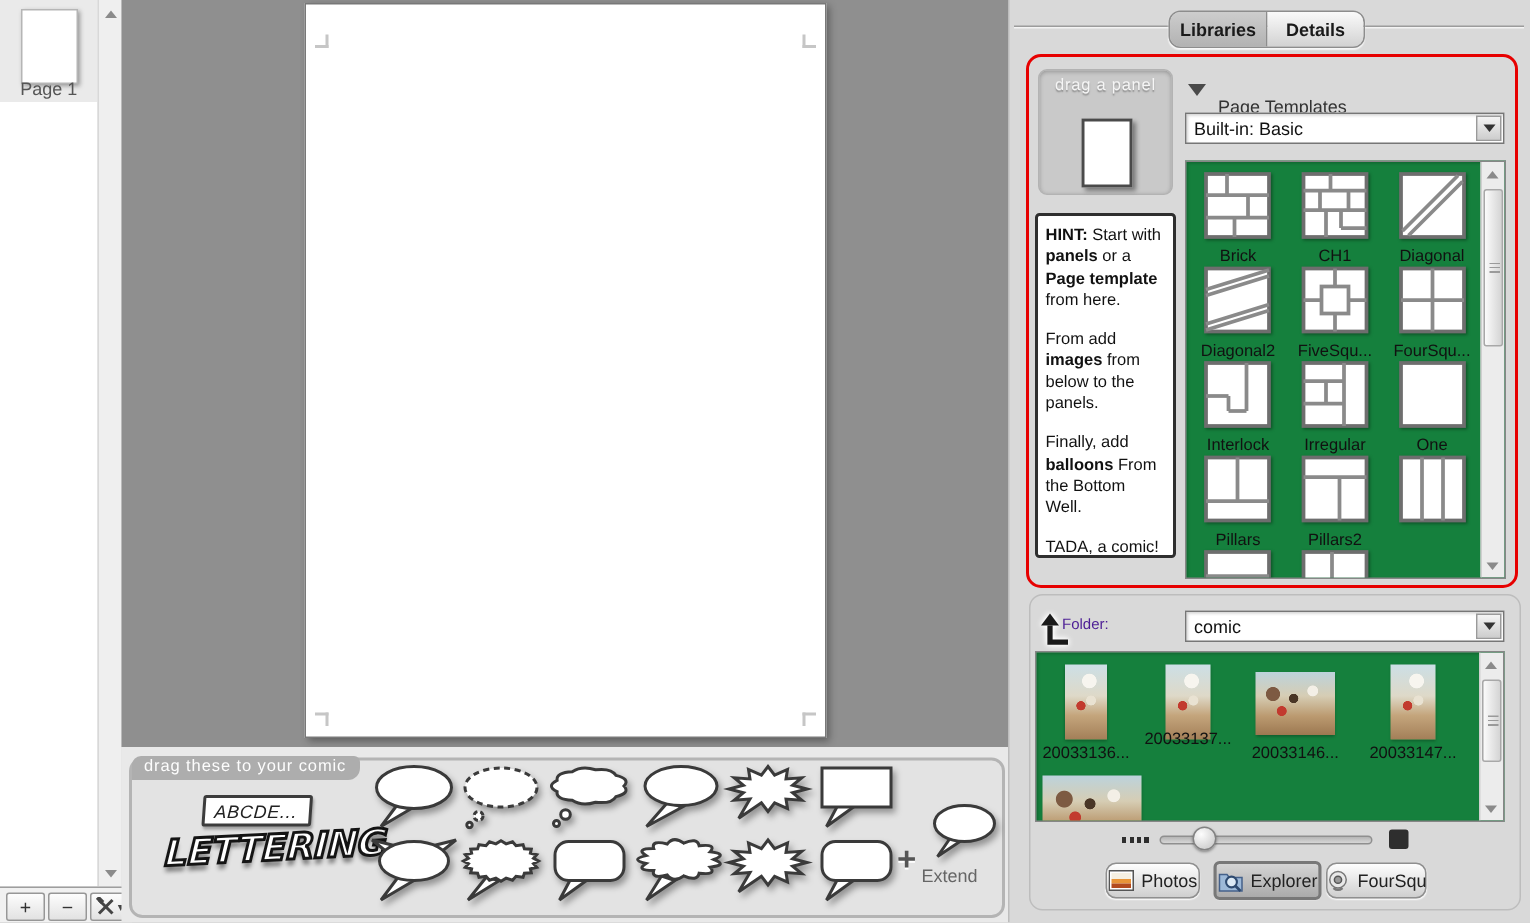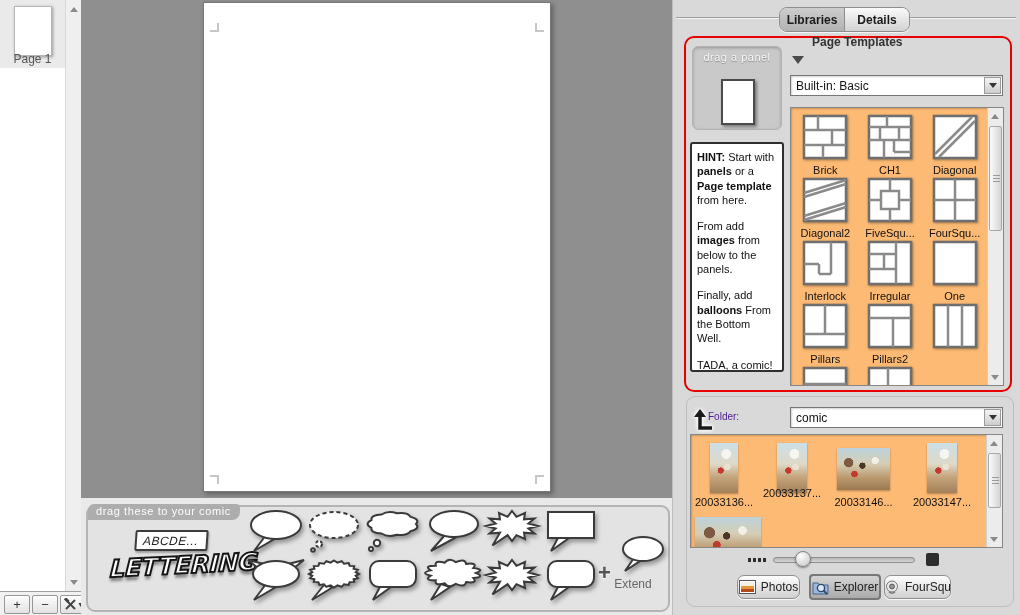--- a/index.html
+++ b/index.html
@@ -48,29 +48,29 @@
   .rtab { flex:1; display:flex; align-items:center; justify-content:center; font-size:12px; color:#1a1a1a;font-weight:bold; }
   .rtab.sel { background:linear-gradient(#cdcdcd,#b2b2b2); border-right:1px solid #8d8d8d; }
   .rtab.unsel { background:linear-gradient(#fafafa,#d2d2d2); }
   #redbox { left:684px; top:36px; width:328px; height:356px; border:2px solid #e70000; border-radius:10px; }
   #dragpanel-box { left:692px; top:46px; width:90px; height:84px; background:#c9c9c9; border:1px solid #b3b3b3; border-radius:6px; box-shadow:inset 0 1px 3px rgba(0,0,0,.25); }
   #dragpanel-label { left:0; top:4px; width:100%; text-align:center; font-size:11px; color:#f6f6f6; text-shadow:0 1px 1px #8a8a8a; letter-spacing:.5px; }
   #dragpanel-thumb { left:28px; top:32px; width:34px; height:46px; background:#fff; border:2px solid #4a4a4a; box-shadow:2px 2px 3px rgba(0,0,0,.4); }
   #hintbox { left:690px; top:142px; width:94px; height:230px; background:#fff; border:2px solid #2f2f2f; border-radius:3px; padding:6px 5px; font-size:11px; line-height:1.3; color:#111; }
   #hintbox p { margin-bottom:12px; }
   #pt-tri { left:792px; top:56px; width:0; height:0; border-left:6px solid transparent; border-right:6px solid transparent; border-top:8px solid #4a4a4a; }
-  #pt-header { left:812px; top:35px; font-size:12px; font-weight:bold; color:#333; }
+  #pt-header { left:812px; top:64px; font-size:12px; font-weight:normal; color:#333; }
 
   .combo { position:absolute; height:21px; background:#fff; border:1px solid #767676; box-shadow:inset 1px 1px 2px rgba(0,0,0,.18); }
   .combo .txt { position:absolute; left:5px; top:3px; font-size:12px; color:#111; }
   .combo .btn { position:absolute; right:1px; top:1px; width:17px; height:17px; background:linear-gradient(#f4f4f4,#cdcdcd); border:1px solid #9a9a9a; display:flex; align-items:center; justify-content:center; }
   #combo-collection { left:790px; top:75px; width:213px; }
   #combo-folder { left:790px; top:407px; width:213px; }
 
-  .listbox { position:absolute; background:#fdba74; border:1px solid #868686; box-shadow:inset 1px 1px 2px rgba(0,0,0,.2); overflow:hidden; }
+  .listbox { position:absolute; background:#15803d; border:1px solid #868686; box-shadow:inset 1px 1px 2px rgba(0,0,0,.2); overflow:hidden; }
   #tpl-list { left:790px; top:107px; width:214px; height:279px; }
   #tpl-grid { position:absolute; left:2px; top:6px; width:194px; display:grid; grid-template-columns:repeat(3,1fr); grid-auto-rows:63px; justify-items:center; }
   .tpl-cell { text-align:center; }
   .tpl-cell svg { filter:drop-shadow(1px 1px 1px rgba(0,0,0,.35)); }
   .tpl-label { font-size:11px; color:#111; margin-top:0px; white-space:nowrap; }
   .lb-sb { position:absolute; right:0; top:0; bottom:0; width:16px; background:#ececec; border-left:1px solid #cfcfcf; }
   .sb-thumb { position:absolute; left:1px; width:13px; background:linear-gradient(90deg,#fbfbfb,#d4d4d4); border:1px solid #a8a8a8; border-radius:2px; }
   .sb-grip { position:absolute; left:3px; width:7px; height:8px; background:repeating-linear-gradient(#9a9a9a 0 1px, transparent 1px 3px); }
 
   #rbottom { left:686px; top:396px; width:328px; height:211px; border:1px solid #bdbdbd; border-radius:9px; }

